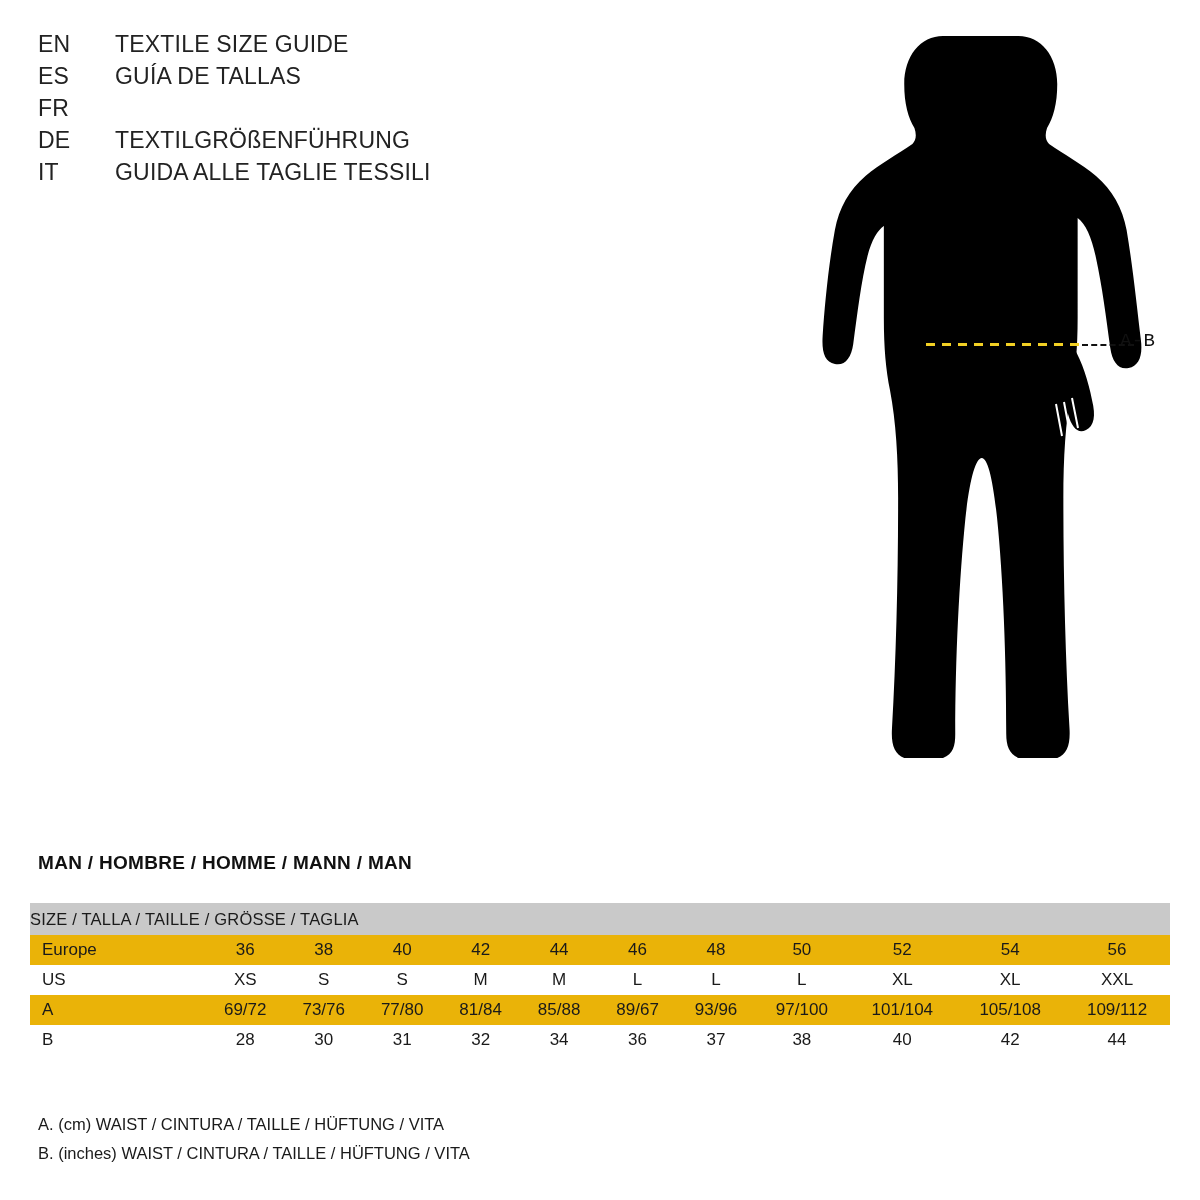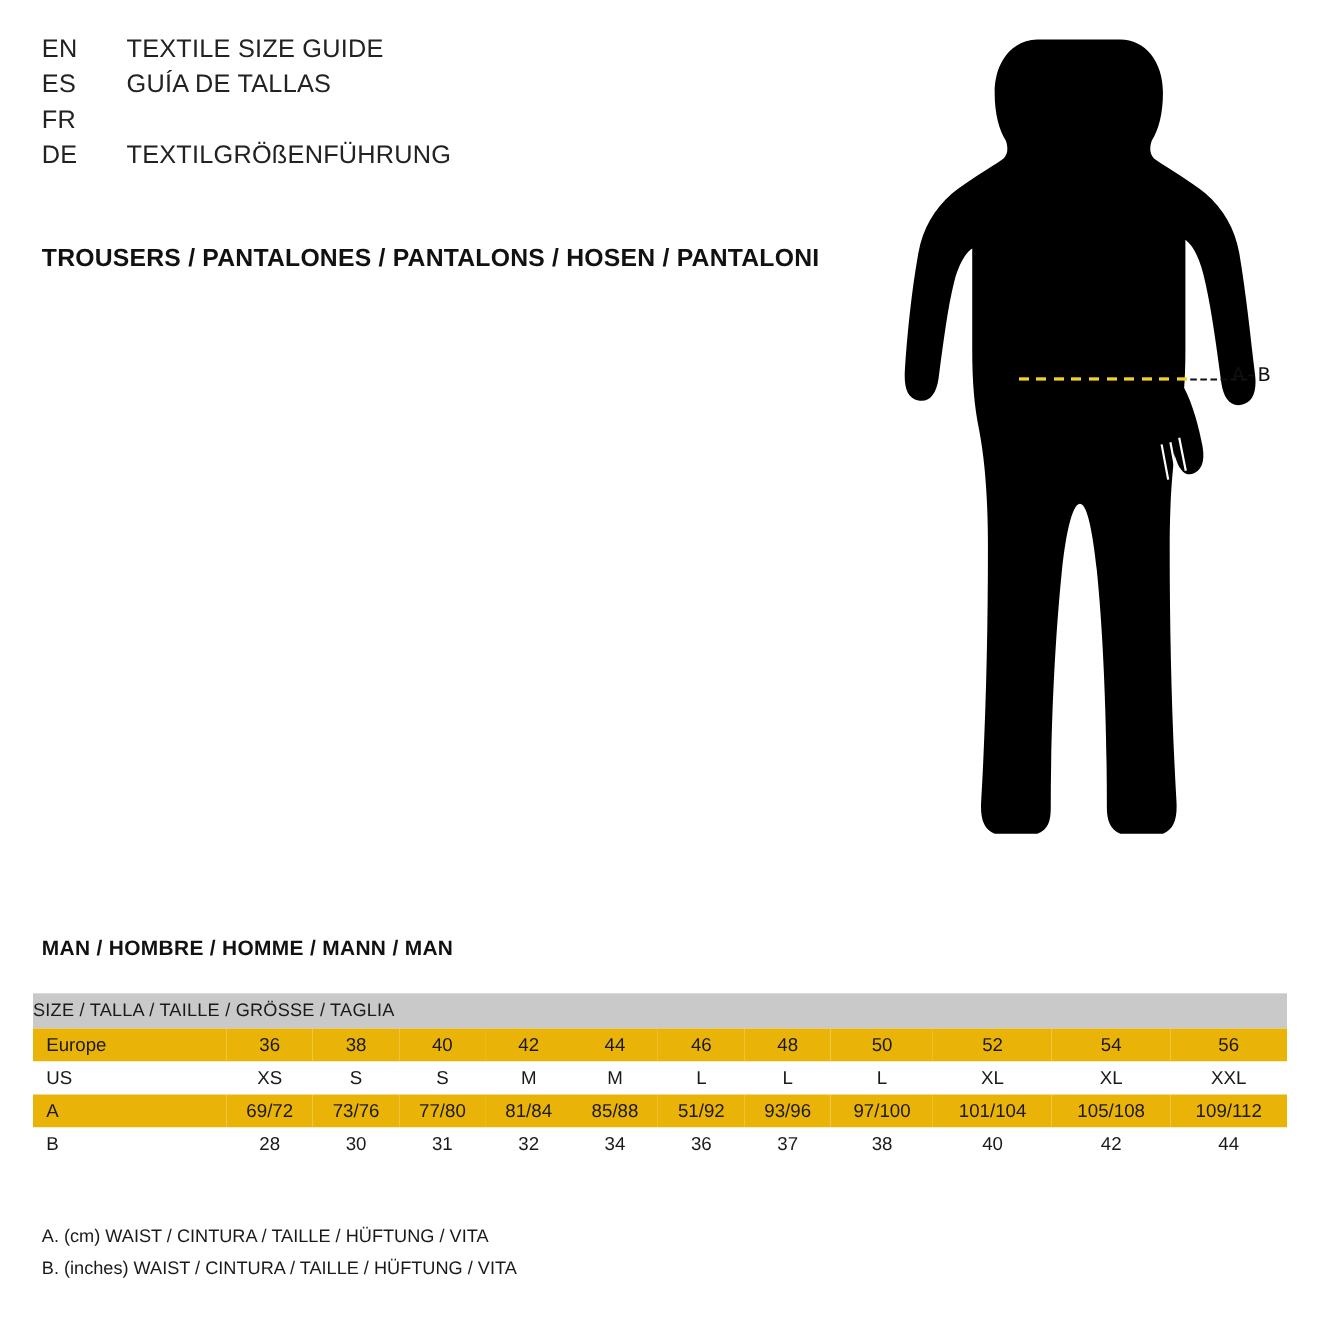--- a/index.html
+++ b/index.html
@@ -166,23 +166,26 @@
       <span class="lang-code">ES</span>
       <span class="lang-text">GUÍA DE TALLAS</span>
     </div>
     <div class="lang-row">
       <span class="lang-code">FR</span>
     </div>
     <div class="lang-row">
       <span class="lang-code">DE</span>
       <span class="lang-text">TEXTILGRÖßENFÜHRUNG</span>
     </div>
+    <div class="lang-row">
+      <span class="lang-code">IT</span>
+      <span class="lang-text">GUIDA ALLE TAGLIE TESSILI</span>
+    </div>
   </div>
 
-  <div class="subtitle">TROUSERS / PANTALONES / PANTALONS / HOSEN / PANTALONI</div>
 
   <div class="figure-wrap">
     <svg class="silhouette" width="370" height="790" viewBox="0 0 370 790">
       <path fill="#000000" d="
         M150,18
         C128,18 112,38 112,66
         C112,86 116,100 122,110
         C124,116 124,122 120,126
         C106,136 88,146 74,158
         C58,172 48,190 44,212
@@ -279,21 +282,21 @@
         <td>XXL</td>
       </tr>
 
       <tr class="row-alt">
         <td class="label-cell">A</td>
         <td>69/72</td>
         <td>73/76</td>
         <td>77/80</td>
         <td>81/84</td>
         <td>85/88</td>
-        <td>51/92</td>
+        <td>89/67</td>
         <td>93/96</td>
         <td>97/100</td>
         <td>101/104</td>
         <td>105/108</td>
         <td>109/112</td>
       </tr>
 
       <tr class="row-plain">
         <td class="label-cell">B</td>
         <td>28</td>

